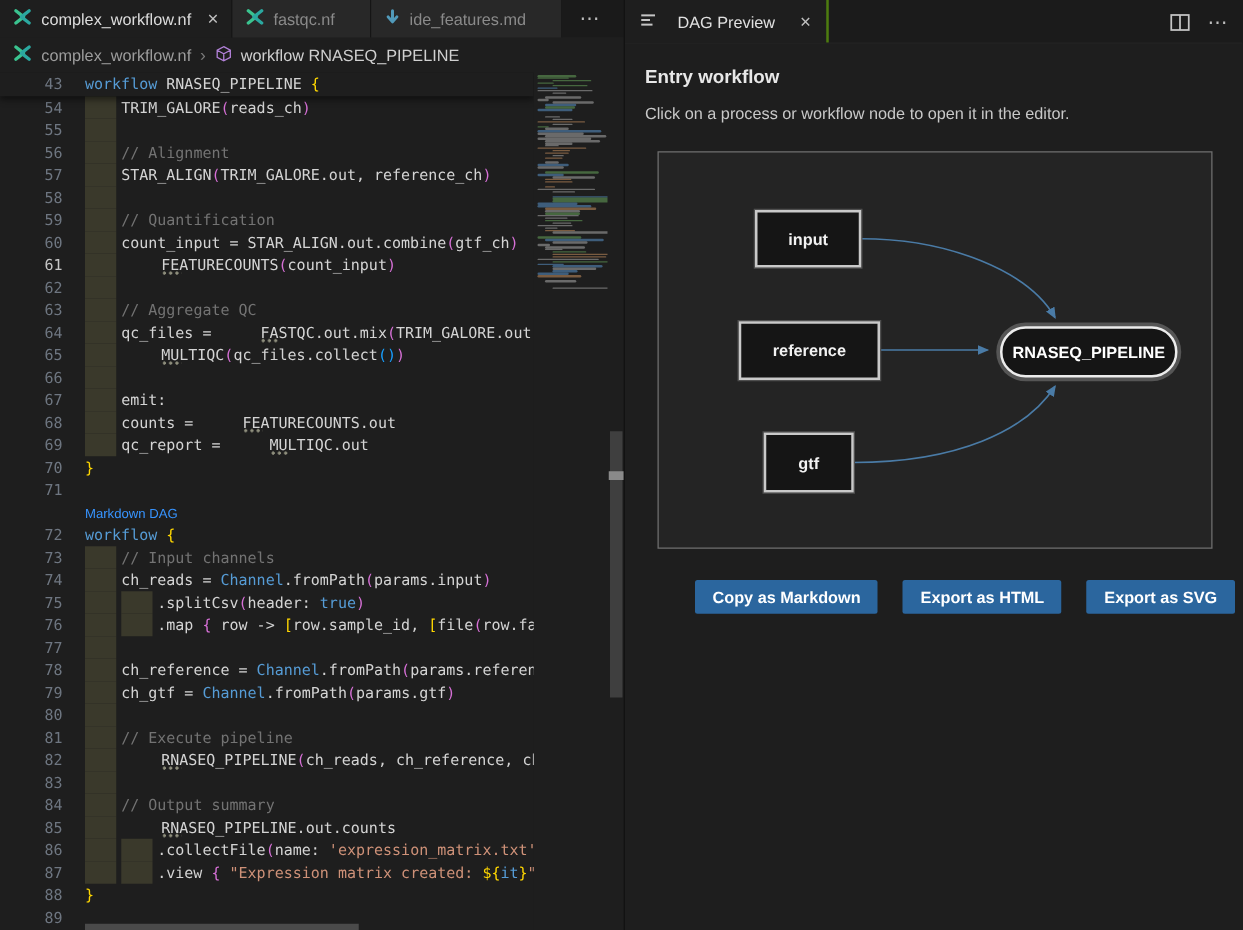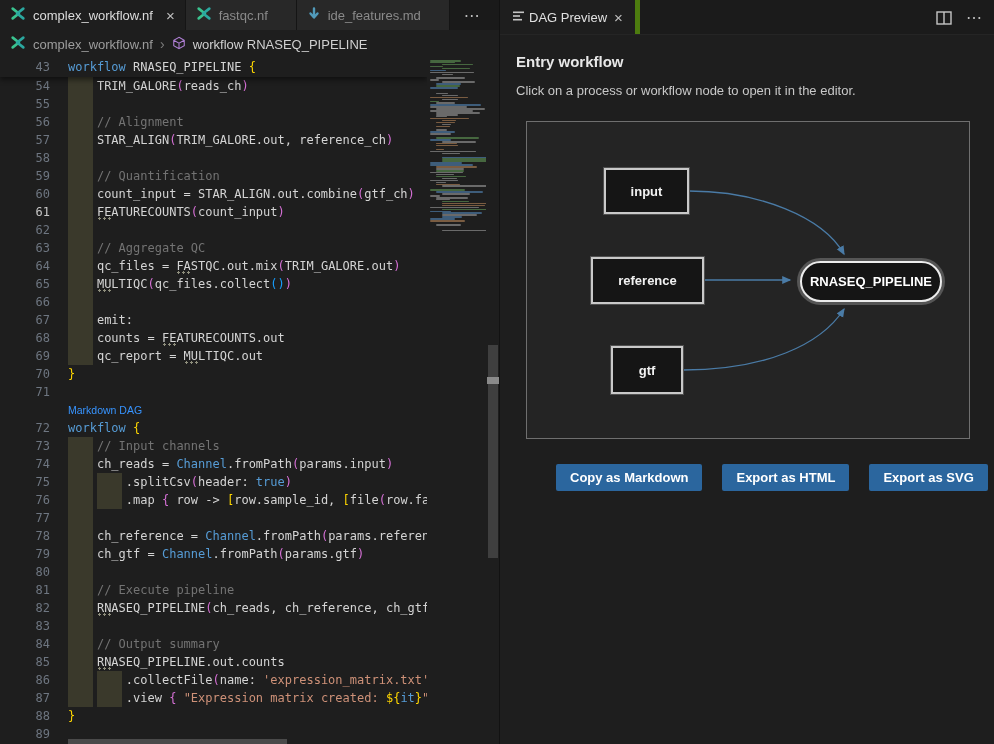--- a/index.html
+++ b/index.html
@@ -30,40 +30,40 @@
     font-family:"DejaVu Sans Mono", monospace; font-size:12px; line-height:18px; background:#1e1e1e; }
   .code-lines { position:absolute; top:19px; left:0; right:0; }
   .crow { position:relative; height:18px; white-space:pre; }
   .gut { display:inline-block; width:50px; text-align:right; color:#6e7681; user-select:none; }
   .gut.act { color:#c6c6c6; }
   .ct { margin-left:18px; position:relative; z-index:1; }
   .iblk { position:absolute; top:0; width:25px; height:18px; background:#3a392b; z-index:0; }
   .tk-p { color:#d4d4d4; } .tk-k { color:#569cd6; } .tk-c { color:#737373; }
   .tk-s { color:#ce9178; } .tk-y { color:#ffd700; } .tk-m { color:#d670d6; }
   .tk-b { color:#179fff; }
-  .tk-h { color:#d4d4d4; position:relative; }
+  .tk-h { color:#d4d4d4; position:relative;margin-left:32px; }
   .tk-h::after { content:""; position:absolute; left:1px; bottom:-1px; width:15px; height:3px;
     background:radial-gradient(circle at 1.5px 1.5px, #8f8f7d 1.1px, transparent 1.4px); background-size:5px 3px; background-repeat:repeat-x; }
   .tk-cl { font-family:"Liberation Sans", sans-serif; font-size:10.5px; color:#3794ff; cursor:pointer; }
   .sticky { position:absolute; top:0; left:0; right:0; height:19px; background:#1e1e1e; z-index:3;
     box-shadow:0 3px 5px rgba(0,0,0,.45); white-space:pre; line-height:18px; }
 
   
   .minimap { position:absolute; left:428px; top:58px; width:58px; height:686px; background:#1e1e1e; overflow:hidden; }
   .mmbar { position:absolute; height:1.5px; border-radius:1px; opacity:.68; }
   .vscroll { position:absolute; left:487px; top:58px; width:12px; height:686px; }
   .vthumb { position:absolute; left:1px; top:287px; width:10px; height:213px; background:#3f3f3f; }
   .vmark { position:absolute; left:0; top:319px; width:12px; height:7px; background:#8a8a8a; }
   .hscroll { position:absolute; left:68px; top:739px; width:219px; height:5px; background:#4a4a4a; }
   .splitter { position:absolute; left:499px; top:0; width:1px; height:744px; background:#121212; }
 
   
   .panel { position:absolute; left:500px; top:0; width:494px; height:744px; background:#1e1e1e; }
   .panel-tabbar { height:35px; background:#1b1b1b; display:flex; align-items:stretch; border-bottom:1px solid #252525; }
-  .panel-tab { display:flex; align-items:center; gap:3px; padding:0 12px; background:#1e1e1e; font-size:13px; color:#e0e0e0; border-right:5px solid #4d7c0f; cursor:pointer; }
+  .panel-tab { display:flex; align-items:center; gap:16px; padding:0 12px; background:#1e1e1e; font-size:13px; color:#e0e0e0; border-right:2px solid #4d7c0f; cursor:pointer; }
   .panel-actions { position:absolute; right:10px; top:0; height:35px; display:flex; align-items:center; gap:14px; }
   .picon { display:flex; align-items:center; cursor:pointer; color:#c5c5c5; }
   .panel-more { font-size:16px; color:#bdbdbd; letter-spacing:2px; cursor:pointer; }
   .panel-heading { margin:18px 0 0 16px; font-size:15px; font-weight:bold; color:#e8e8e8; }
   .panel-desc { margin:13px 0 0 16px; font-size:13px; color:#c8c8c8; }
 
   .diagram { position:absolute; left:26px; top:121px; width:444px; height:318px; border:1px solid #6f6f6f; background:#242424; }
   .cluster { position:absolute; left:31px; top:16px; width:178px; height:284px; border:1px solid #8a8a8a; }
   .cluster-label { position:absolute; top:7px; left:0; right:0; text-align:center; font-size:14px; font-weight:600; color:#c9ced4; }
   .dnode { position:absolute; display:flex; align-items:center; justify-content:center;

